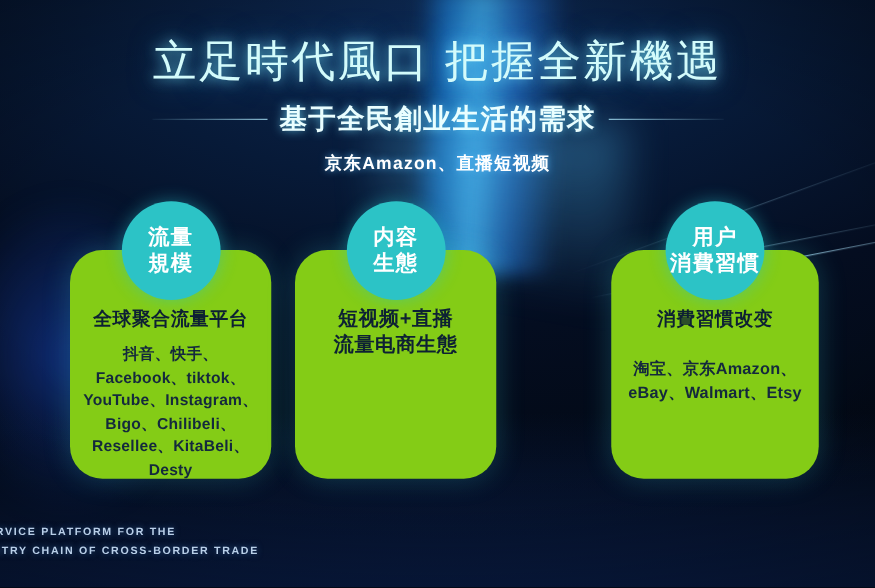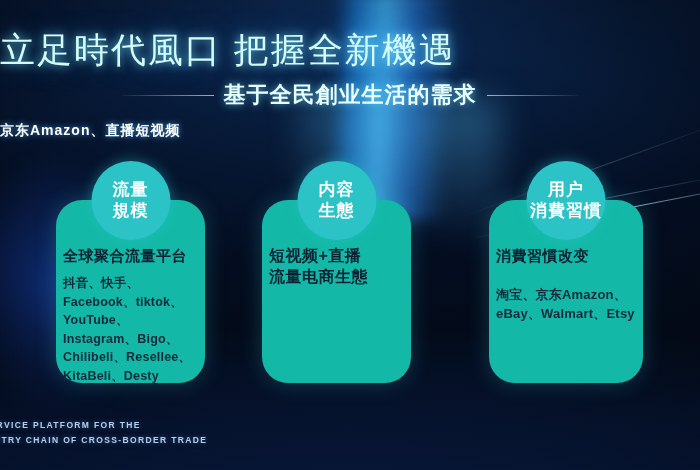--- a/index.html
+++ b/index.html
@@ -78,21 +78,21 @@
     position: absolute;
     inset: 0;
     background: radial-gradient(110% 80% at 50% 45%, rgba(0,0,0,0) 45%, rgba(0,0,0,0.55) 100%);
     pointer-events: none;
   }
 
   
   .header {
     position: absolute;
     left: 0; right: 0; top: 30px;
-    text-align: left;
+    text-align: center;
     z-index: 5;
   }
   .title-main {
     font-size: 35px;
     letter-spacing: 2px;
     font-weight: 400;
     color: #d3fbfb;
     text-shadow: 0 0 10px rgba(120,235,255,0.85), 0 0 24px rgba(60,170,255,0.55);
     line-height: 1.12;
     white-space: nowrap;
@@ -135,26 +135,27 @@
     position: absolute;
     left: 0; right: 0;
     top: 160px;
     height: 230px;
     z-index: 6;
   }
   .card {
     position: absolute;
     top: 40px;
     height: 183px;
-    background: #14b8a6;
+    background: #84cc16;
     border-radius: 26px;
     box-shadow: 0 0 22px rgba(70,225,235,0.22);
+    padding-left: 12px;
   }
   .card.c1 { left: 56px;  width: 149px; }
-  .card.c2 { left: 262px; width: 149px; }
+  .card.c2 { left: 236px; width: 149px; }
   .card.c3 { left: 489px; width: 154px; }
 
   .badge {
     position: absolute;
     top: -39px;
     left: 50%;
     transform: translateX(-50%);
     width: 79px;
     height: 79px;
     border-radius: 50%;
@@ -170,21 +171,21 @@
     letter-spacing: 1px;
     box-shadow: 0 0 14px rgba(40,200,210,0.45);
   }
   .badge span { display: block; }
 
   .card-body {
     position: absolute;
     left: 0; right: 0;
     top: 46px;
     padding: 0 7px;
-    text-align: left;
+    text-align: center;
     color: #10243a;
   }
   .card-head {
     font-size: 15px;
     font-weight: 700;
     color: #0d2133;
     letter-spacing: 0.5px;
     line-height: 1.28;
   }
   .card-list {

